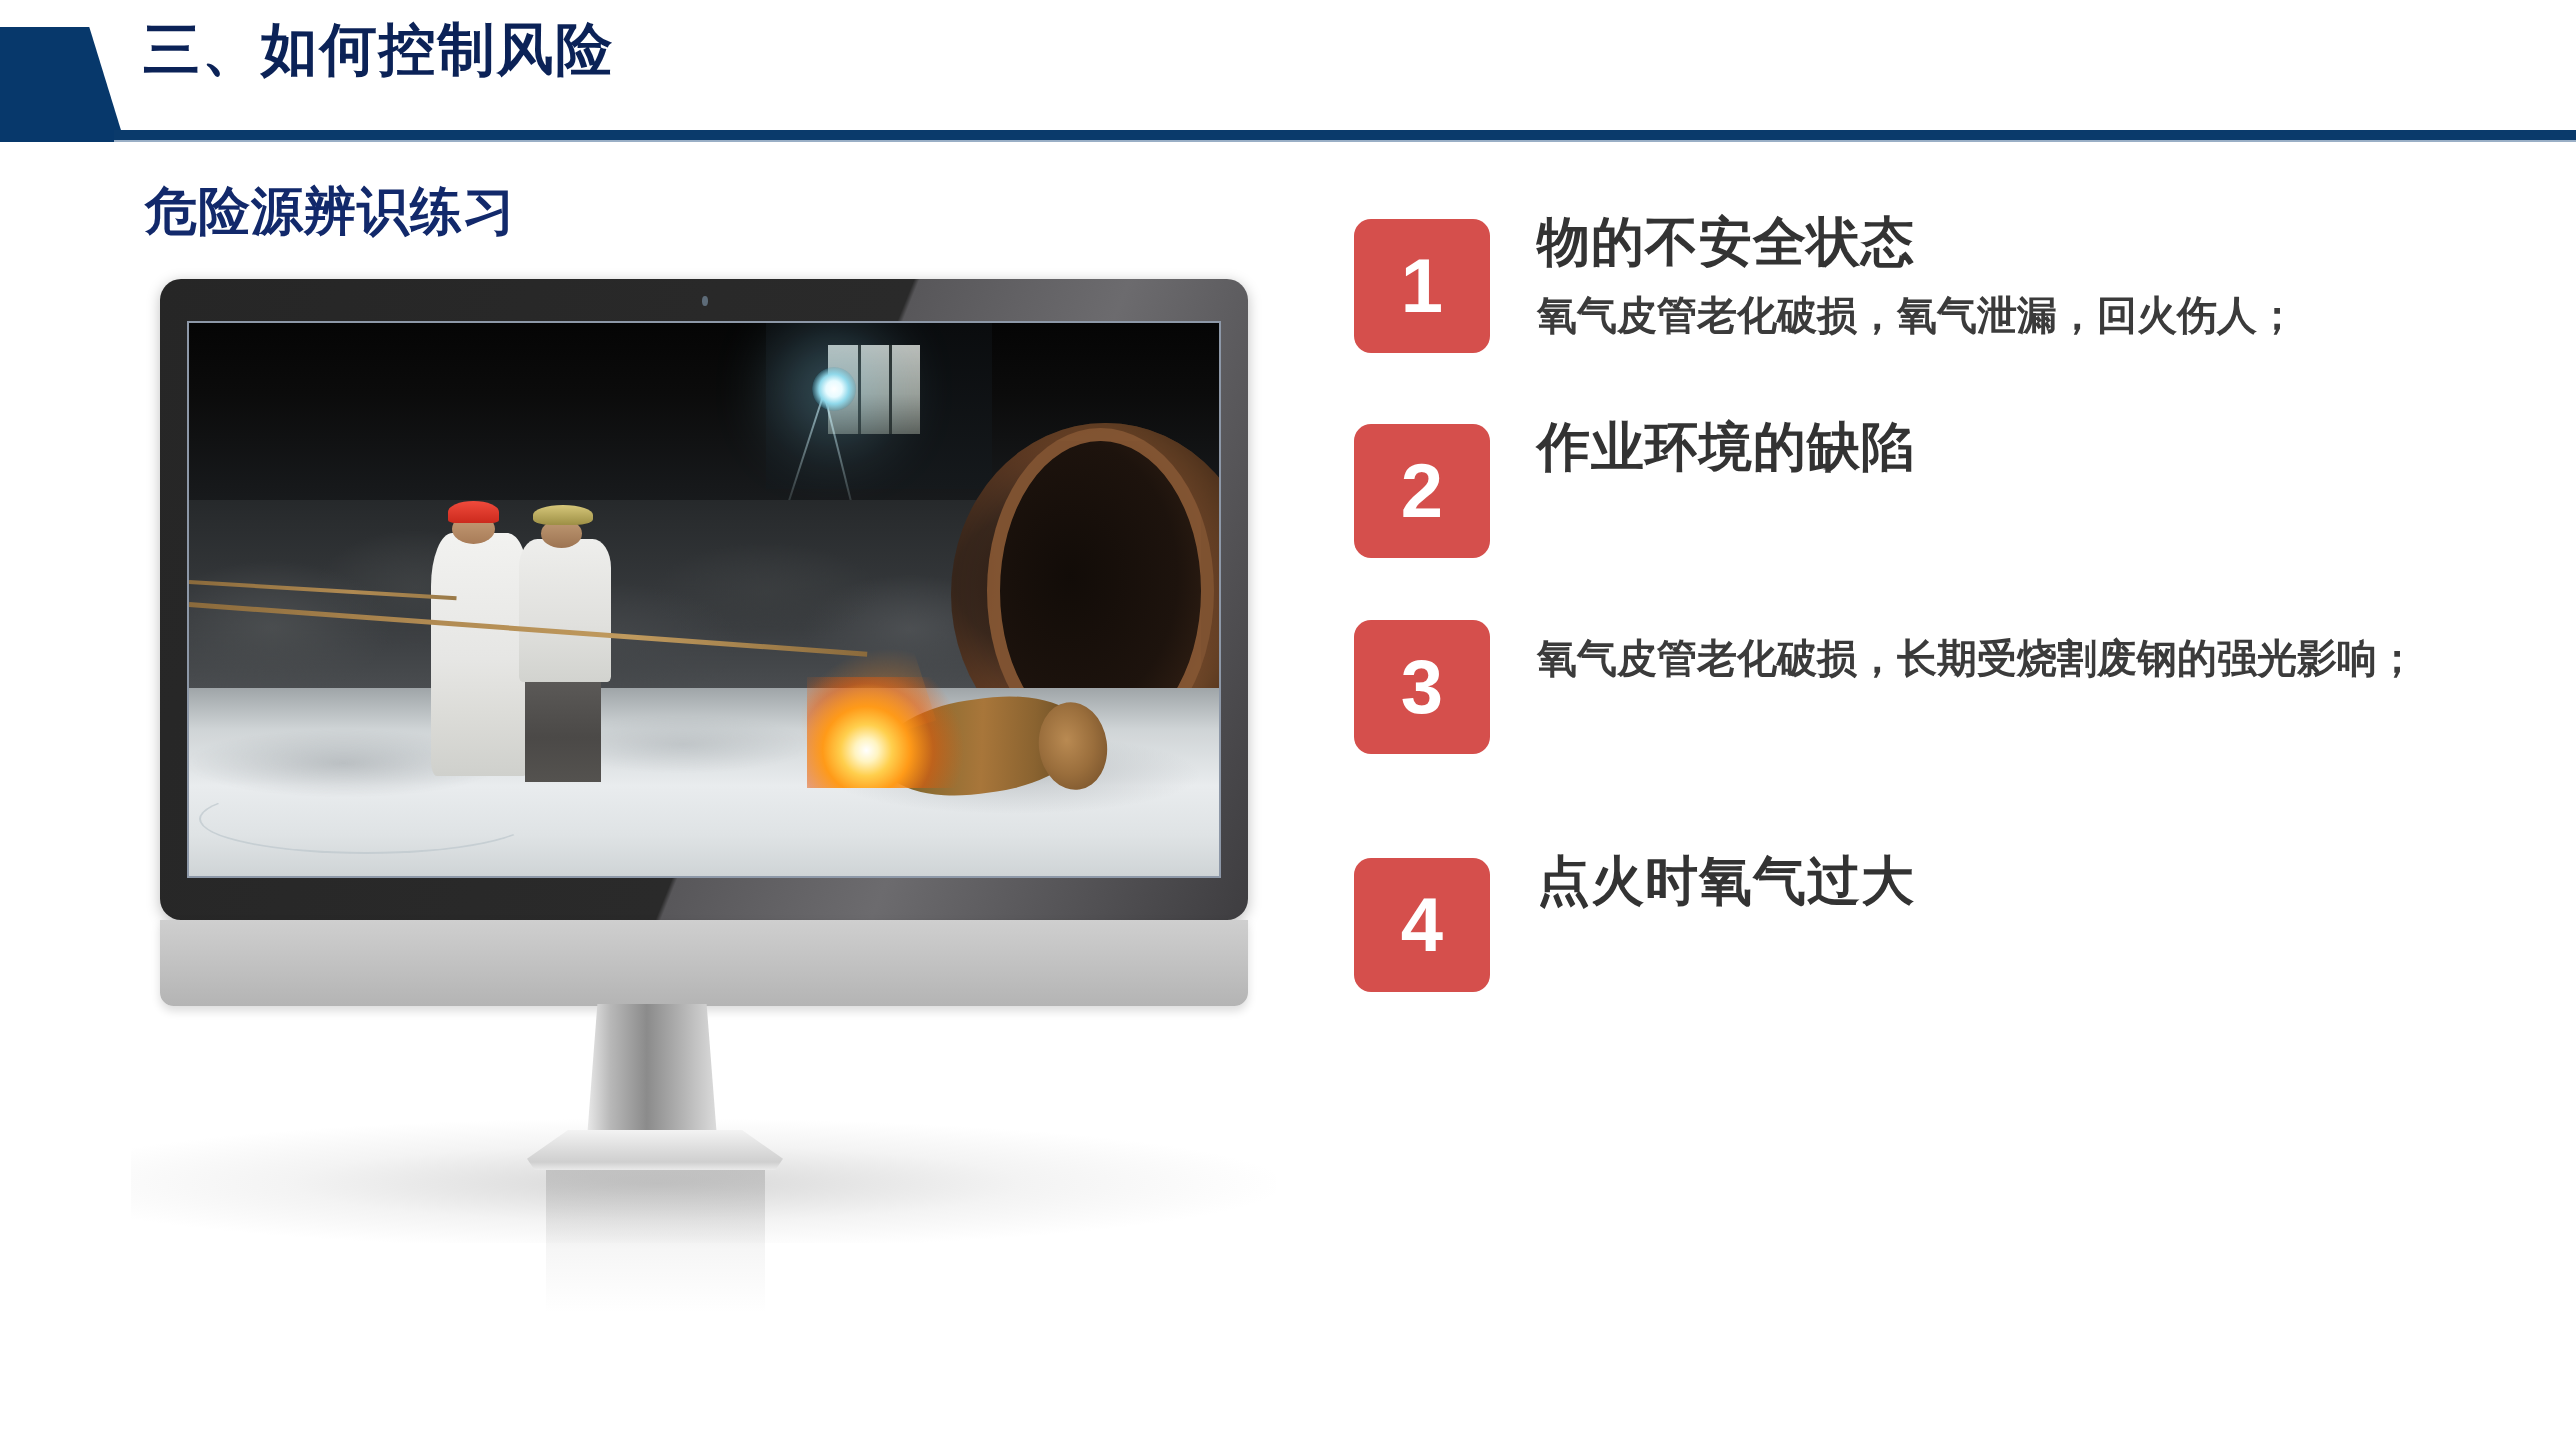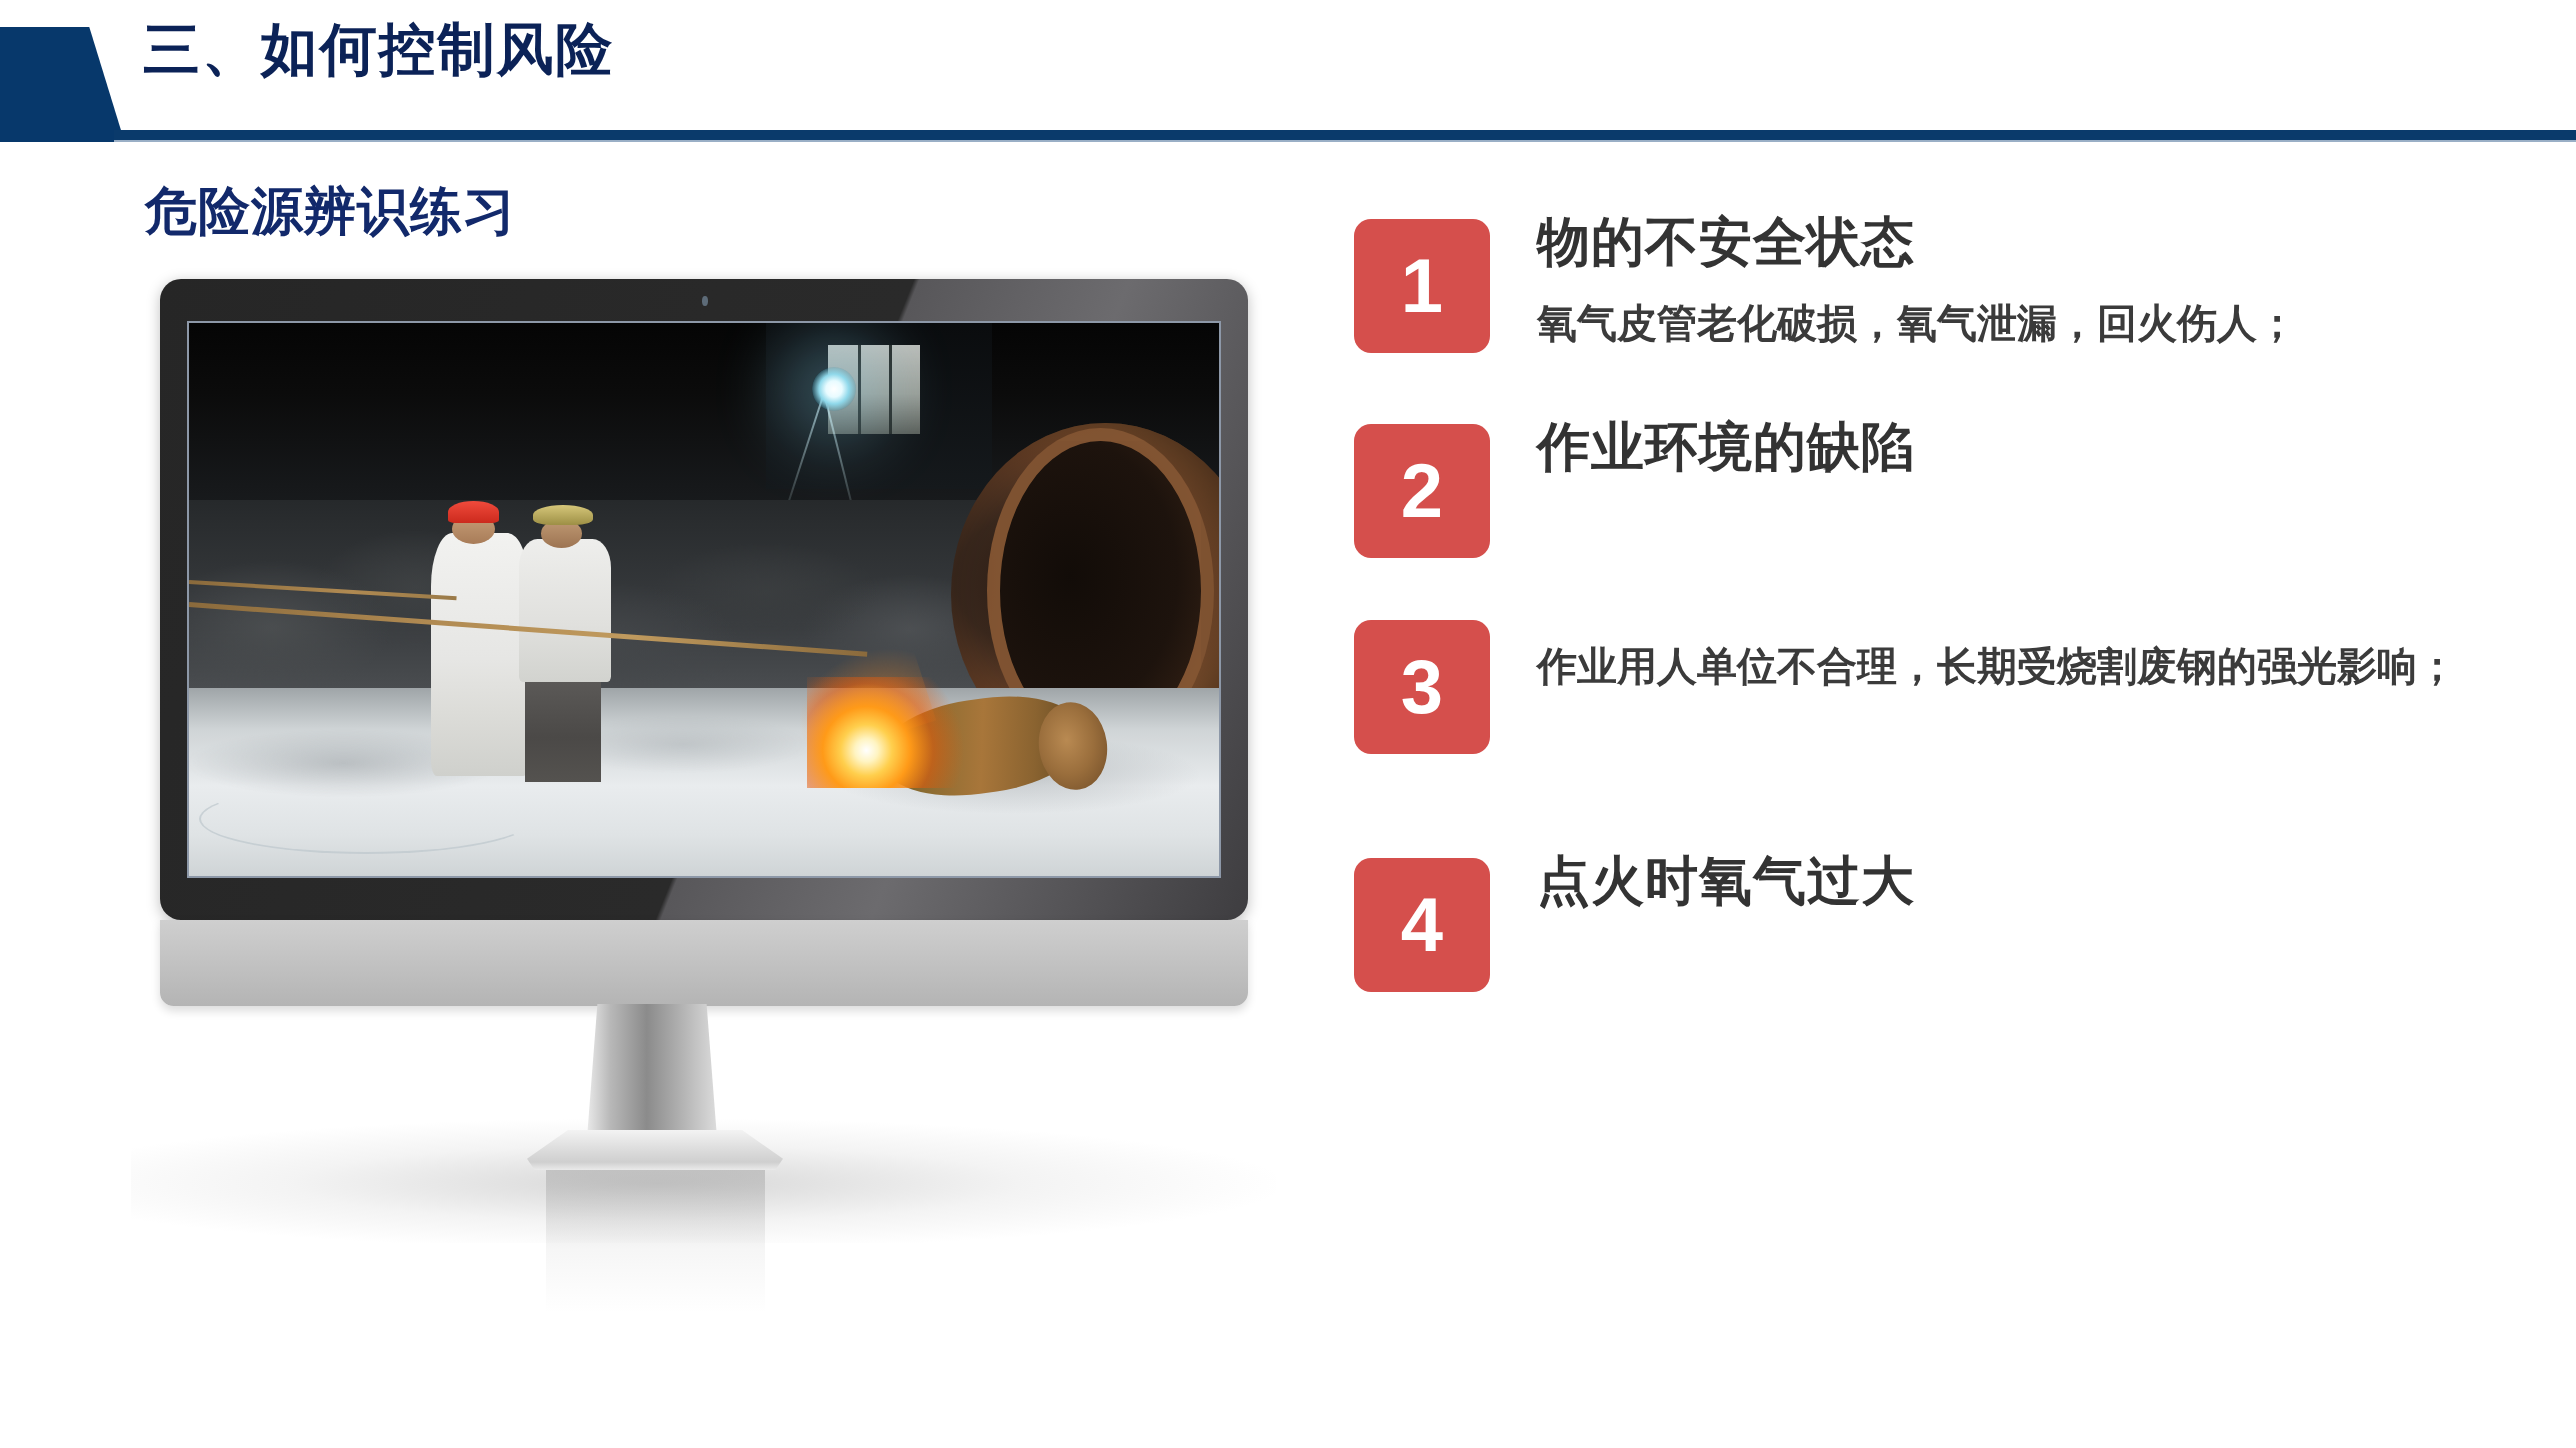--- a/index.html
+++ b/index.html
@@ -278,21 +278,21 @@
     line-height: 1;
   }
   .item-body { position: absolute; left: 183px; top: -5.7px; width: 1021px; }
   .item-title {
     font-size: 53px; font-weight: bold; color: #333333;
     letter-spacing: 1px; line-height: 1.08;
     white-space: nowrap;
   }
   .item-desc {
     font-size: 40px; font-weight: bold; color: #3b3b3b;
-    line-height: 1.30; margin-top: 26px;
+    line-height: 1.30; margin-top: 18px;
     letter-spacing: 0px;
   }
 </style>
 </head>
 <body>
 
 <div id="header">
   <div id="header-shape"></div>
   <div id="header-title">三、如何控制风险</div>
   <div id="header-rule"></div>
@@ -357,21 +357,21 @@
   <div class="item" style="top:224px">
     <div class="badge">2</div>
     <div class="item-body">
       <div class="item-title">作业环境的缺陷</div>
     </div>
   </div>
 
   <div class="item" style="top:420px">
     <div class="badge">3</div>
     <div class="item-body">
-      <div class="item-desc">作业用人单位不合理，长期受烧割废钢的强光影响；</div>
+      <div class="item-desc">氧气皮管老化破损，长期受烧割废钢的强光影响；</div>
     </div>
   </div>
 
   <div class="item" style="top:658px">
     <div class="badge">4</div>
     <div class="item-body">
       <div class="item-title">点火时氧气过大</div>
     </div>
   </div>
 

